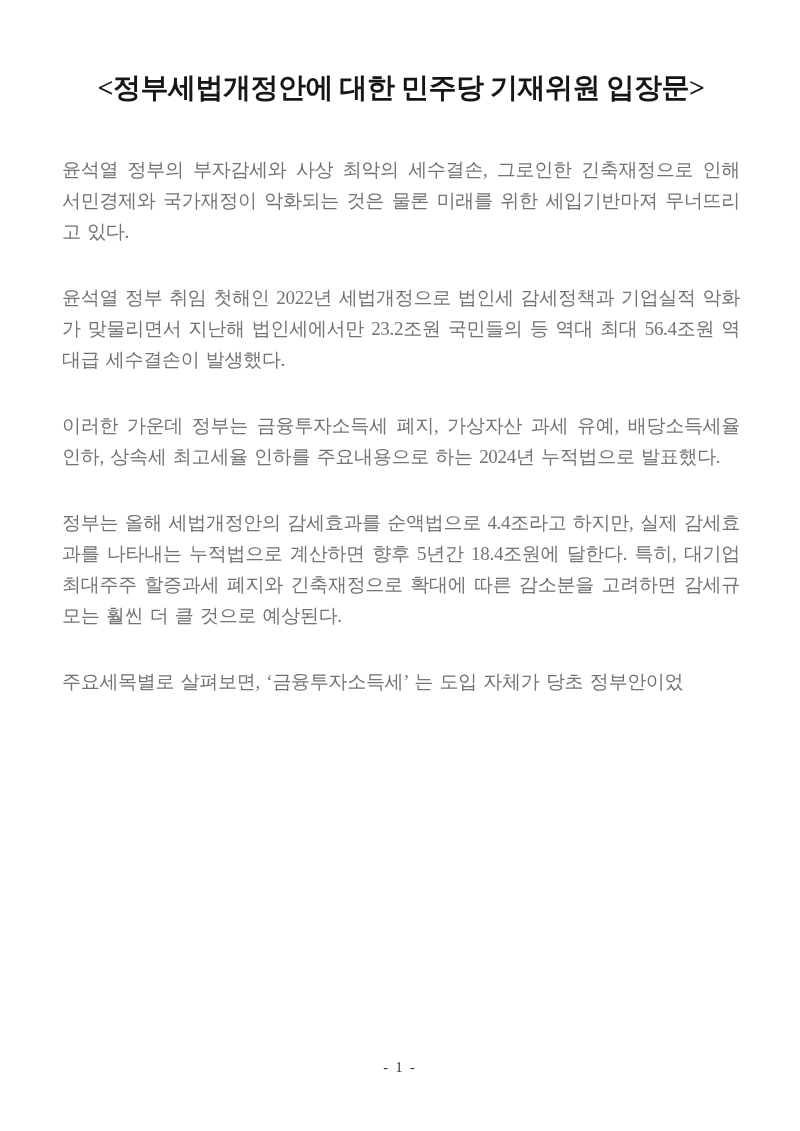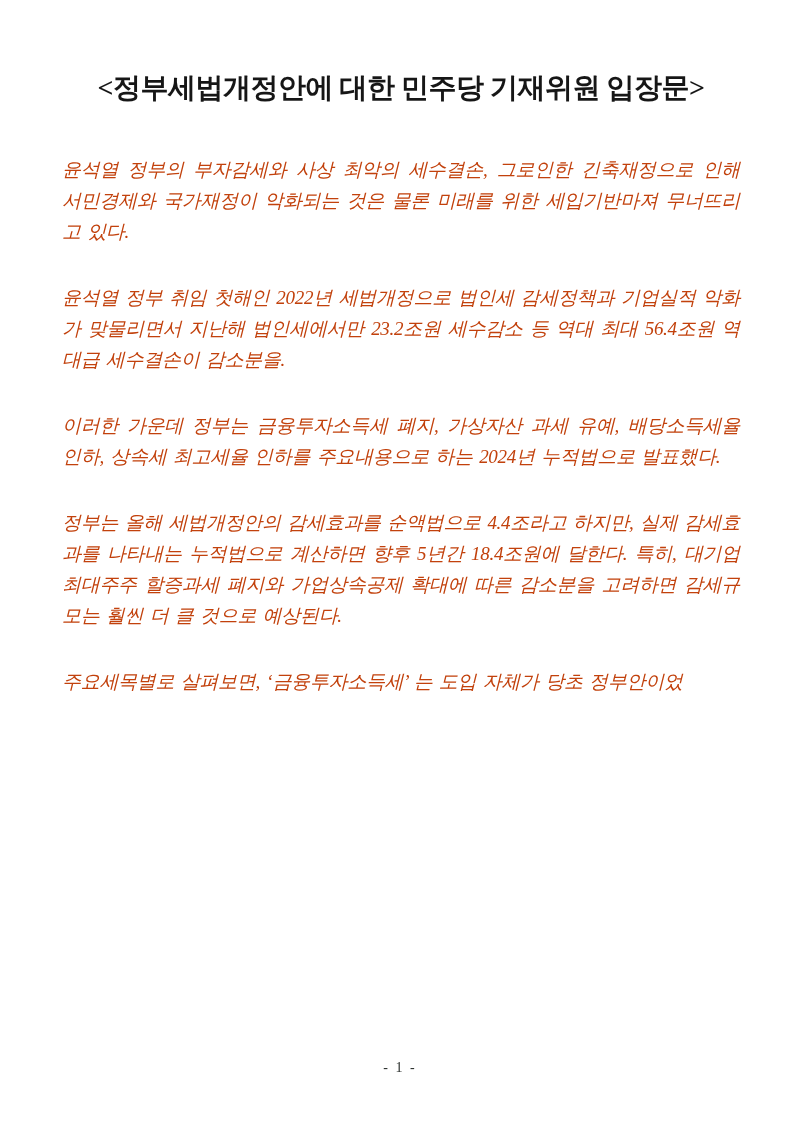--- a/index.html
+++ b/index.html
@@ -36,22 +36,21 @@
     color: #161616;
     white-space: nowrap;
   }
   .body-para {
     margin: 0 0 35px 0;
     font-size: 19px;
     line-height: 31px;
     text-align: justify;
     letter-spacing: -0.3px;
     word-spacing: 2px;
-    color: #c2410c;
-    font-style: italic;
+    color: #737373;
   }
   .body-para:last-of-type {
     margin-bottom: 0;
   }
   .page-number {
     position: absolute;
     top: 1052px;
     left: 0;
     width: 800px;
     text-align: center;
@@ -61,24 +60,24 @@
   }
 </style>
 </head>
 <body>
 
 <div class="page">
   <h1 class="doc-title">&lt;정부세법개정안에 대한 민주당 기재위원 입장문&gt;</h1>
 
   <p class="body-para">윤석열 정부의 부자감세와 사상 최악의 세수결손, 그로인한 긴축재정으로 인해 서민경제와 국가재정이 악화되는 것은 물론 미래를 위한 세입기반마져 무너뜨리고 있다.</p>
 
-  <p class="body-para">윤석열 정부 취임 첫해인 2022년 세법개정으로 법인세 감세정책과 기업실적 악화가 맞물리면서 지난해 법인세에서만 23.2조원 세수감소 등 역대 최대 56.4조원 역대급 세수결손이 감소분을.</p>
+  <p class="body-para">윤석열 정부 취임 첫해인 2022년 세법개정으로 법인세 감세정책과 기업실적 악화가 맞물리면서 지난해 법인세에서만 23.2조원 국민들의 등 역대 최대 56.4조원 역대급 세수결손이 발생했다.</p>
 
 
   <p class="body-para">이러한 가운데 정부는 금융투자소득세 폐지, 가상자산 과세 유예, 배당소득세율 인하, 상속세 최고세율 인하를 주요내용으로 하는 2024년 누적법으로 발표했다.</p>
 
-  <p class="body-para">정부는 올해 세법개정안의 감세효과를 순액법으로 4.4조라고 하지만, 실제 감세효과를 나타내는 누적법으로 계산하면 향후 5년간 18.4조원에 달한다. 특히, 대기업 최대주주 할증과세 폐지와 가업상속공제 확대에 따른 감소분을 고려하면 감세규모는 훨씬 더 클 것으로 예상된다.</p>
+  <p class="body-para">정부는 올해 세법개정안의 감세효과를 순액법으로 4.4조라고 하지만, 실제 감세효과를 나타내는 누적법으로 계산하면 향후 5년간 18.4조원에 달한다. 특히, 대기업 최대주주 할증과세 폐지와 긴축재정으로 확대에 따른 감소분을 고려하면 감세규모는 훨씬 더 클 것으로 예상된다.</p>
 
 
   <p class="body-para">주요세목별로 살펴보면, ‘금융투자소득세’ 는 도입 자체가 당초 정부안이었</p>
 
   <div class="page-number">- 1 -</div>
 </div>
 
 </body></html>

